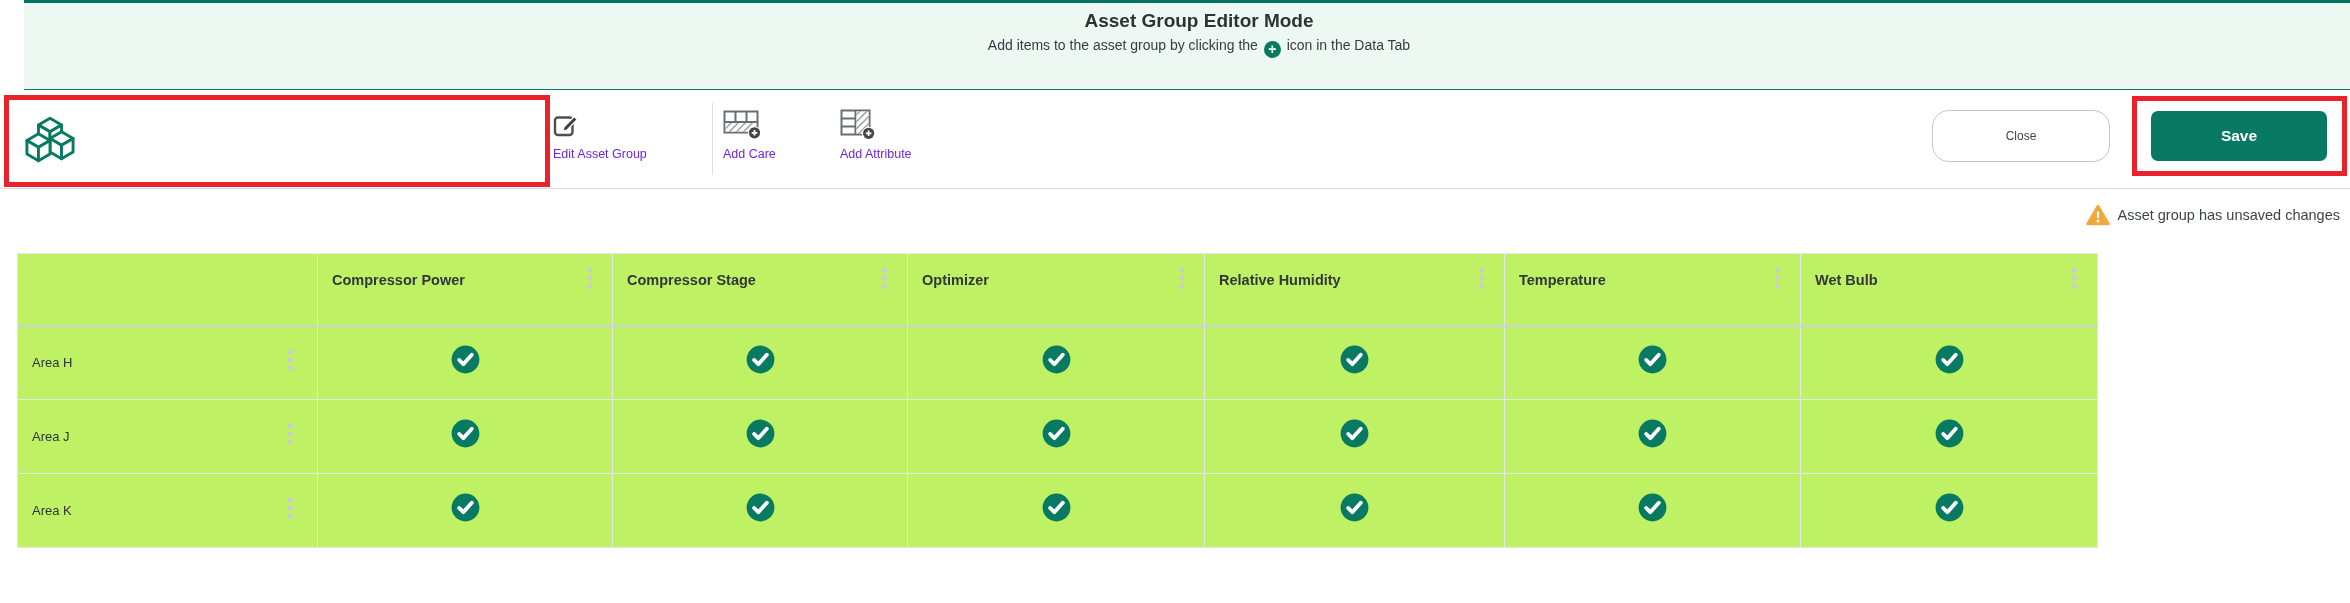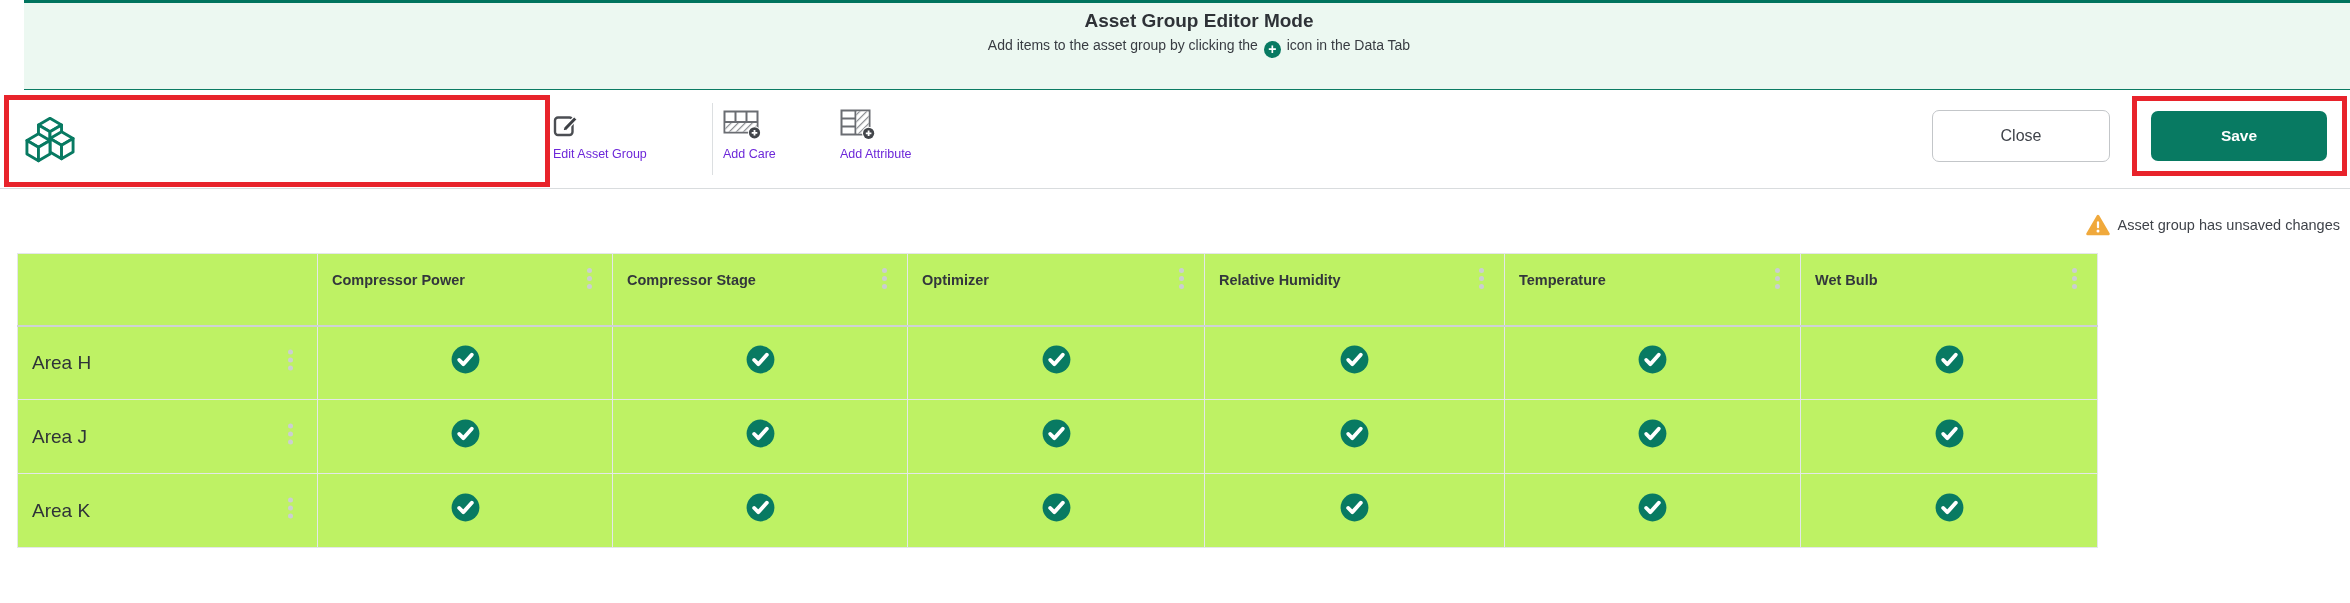--- a/index.html
+++ b/index.html
@@ -24,43 +24,43 @@
            border:1px solid #c6c9cc;border-radius:8px;padding:0 18px;font-size:15.5px;color:#4b4f54;
            font-family:"Liberation Sans",sans-serif;background:#fff;outline:none;}
   .tool-btn{position:absolute;top:16px;display:flex;flex-direction:column;align-items:flex-start;
             gap:6px;color:#6d28d9;font-size:12.5px;cursor:pointer;text-align:center;}
   .tool-btn .icon-box{height:34px;display:flex;align-items:center;justify-content:center;}
   .tb-edit{left:553px;width:134px;}
   .tb-addasset{left:723px;width:110px;}
   .tb-addattr{left:840px;width:120px;}
   .tool-divider{position:absolute;left:712px;top:12px;height:72px;width:1px;background:#dcdfe1;}
   .close-btn{position:absolute;left:1932px;top:19px;width:178px;height:52px;box-sizing:border-box;
-             background:#fff;border:1px solid #c3c6c9;border-radius:7px;font-size:16px;color:#3f434a;
+             background:#fff;border:1px solid #c3c6c9;border-radius:17px;font-size:12px;color:#3f434a;
              font-family:"Liberation Sans",sans-serif;cursor:pointer;}
   .save-btn{position:absolute;left:2151px;top:20px;width:176px;height:50px;box-sizing:border-box;
             background:#087a62;border:none;border-radius:7px;font-size:15.5px;font-weight:600;color:#fff;
             font-family:"Liberation Sans",sans-serif;cursor:pointer;}
 
   
   .red-box{position:absolute;border:5px solid #e8232b;box-sizing:border-box;pointer-events:none;}
   .red-box-1{left:4px;top:95px;width:546px;height:92px;}
   .red-box-2{left:2132px;top:96px;width:215px;height:80px;}
 
   
   .warning{position:absolute;top:204px;right:10px;display:flex;align-items:center;gap:8px;
-           font-size:14.5px;color:#3f434a;margin-top:10px;}
+           font-size:14.5px;color:#3f434a;}
 
   
   .asset-table{position:absolute;left:17px;top:253px;border-collapse:collapse;table-layout:fixed;
                background:#bef264;}
   .asset-table th,.asset-table td{border:1px solid #e4e7e9;box-sizing:border-box;}
   .asset-table thead th{height:72px;border-bottom:2px solid #ced2d6;font-weight:bold;font-size:14.5px;
                color:#33373c;text-align:left;vertical-align:top;padding:18px 0 0 14px;position:relative;}
   .asset-table tbody td{height:74px;vertical-align:middle;}
-  .name-cell{font-size:19px;color:#2f3338;padding-left:14px;position:relative;}
+  .name-cell{font-size:13px;color:#2f3338;padding-left:14px;position:relative;}
   .check-cell{text-align:center;}
   .check-cell svg{vertical-align:middle;margin-top:-6px;}
 
   .kebab{display:inline-flex;flex-direction:column;gap:3px;cursor:pointer;padding:2px;}
   .kebab i{width:5px;height:5px;border-radius:50%;background:#cbced1;display:block;}
   .kebab-h{position:absolute;right:18px;top:12px;}
   .kebab-r{position:absolute;right:22px;top:50%;transform:translateY(-62%);}
 </style>
 </head>
 <body>

